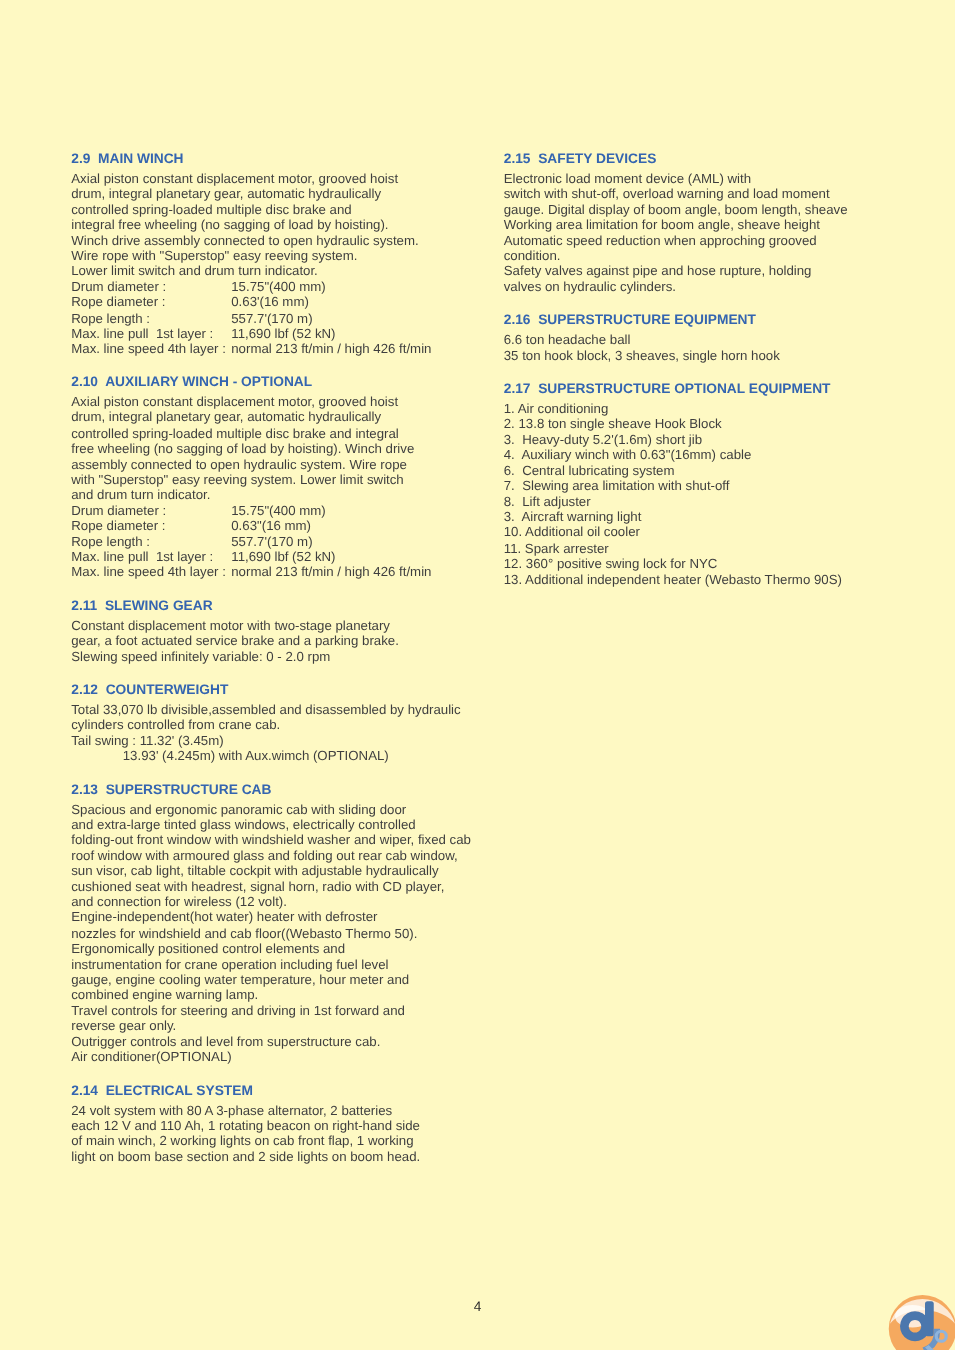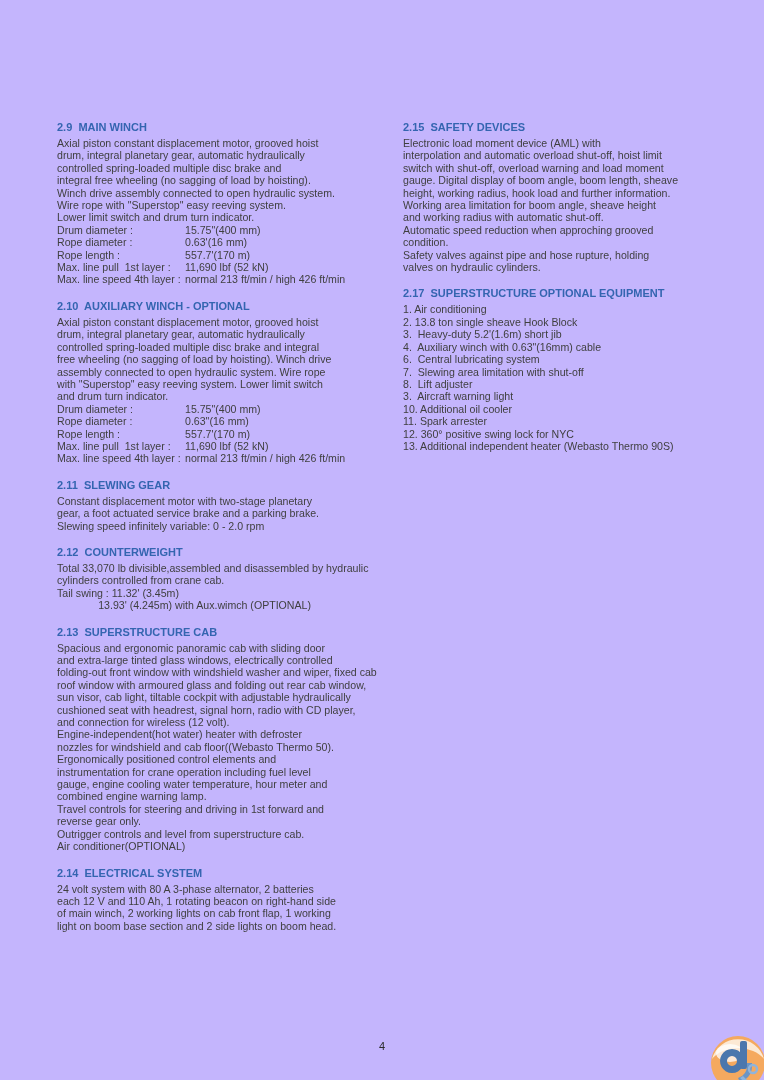--- a/index.html
+++ b/index.html
@@ -11,21 +11,21 @@
     width: 764px;
     height: 1080px;
     position: relative;
     overflow: hidden;
     font-family: "Liberation Sans", "DejaVu Sans", sans-serif;
     color: #3f3f3f;
   }
   .page {
     position: absolute;
     inset: 0;
-    background: #c4b5fd;
+    background: #fef9c3;
   }
   .column {
     position: absolute;
     top: 121px;
   }
   .column.left  { left: 57px;  width: 334px; }
   .column.right { left: 387px; width: 345px; margin-left: 16px; }
   .section { margin: 0 0 14px 0; }
   .heading {
     font-size: 11px;
@@ -136,30 +136,32 @@
         <div class="line">24 volt system with 80 A 3-phase alternator, 2 batteries</div>
         <div class="line">each 12 V and 110 Ah, 1 rotating beacon on right-hand side</div>
         <div class="line">of main winch, 2 working lights on cab front flap, 1 working</div>
         <div class="line">light on boom base section and 2 side lights on boom head.</div>
       </div>
     </div>
   <div class="column right">
       <div class="section">
         <div class="heading">2.15  SAFETY DEVICES</div>
         <div class="line">Electronic load moment device (AML) with</div>
-        <div class="line">interpolation and automatic overload shut-off, hoist limit</div>
         <div class="line">switch with shut-off, overload warning and load moment</div>
         <div class="line">gauge. Digital display of boom angle, boom length, sheave</div>
-        <div class="line">height, working radius, hook load and further information.</div>
         <div class="line">Working area limitation for boom angle, sheave height</div>
-        <div class="line">and working radius with automatic shut-off.</div>
         <div class="line">Automatic speed reduction when approching grooved</div>
         <div class="line">condition.</div>
         <div class="line">Safety valves against pipe and hose rupture, holding</div>
         <div class="line">valves on hydraulic cylinders.</div>
+      </div>
+      <div class="section">
+        <div class="heading">2.16  SUPERSTRUCTURE EQUIPMENT</div>
+        <div class="line">6.6 ton headache ball</div>
+        <div class="line">35 ton hook block, 3 sheaves, single horn hook</div>
       </div>
       <div class="section">
         <div class="heading">2.17  SUPERSTRUCTURE OPTIONAL EQUIPMENT</div>
         <div class="line">1. Air conditioning</div>
         <div class="line">2. 13.8 ton single sheave Hook Block</div>
         <div class="line">3.  Heavy-duty 5.2'(1.6m) short jib</div>
         <div class="line">4.  Auxiliary winch with 0.63"(16mm) cable</div>
         <div class="line">6.  Central lubricating system</div>
         <div class="line">7.  Slewing area limitation with shut-off</div>
         <div class="line">8.  Lift adjuster</div>

